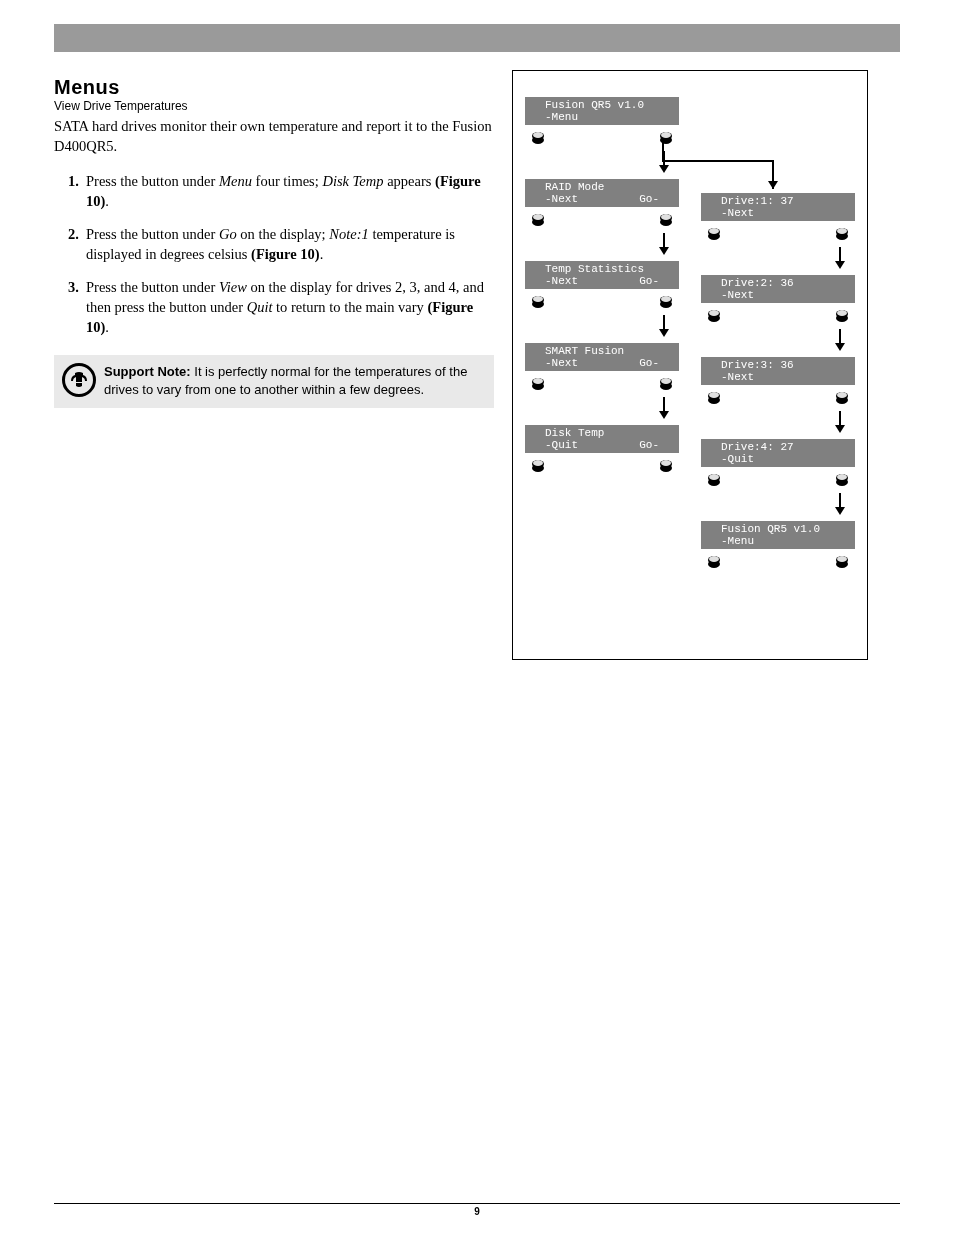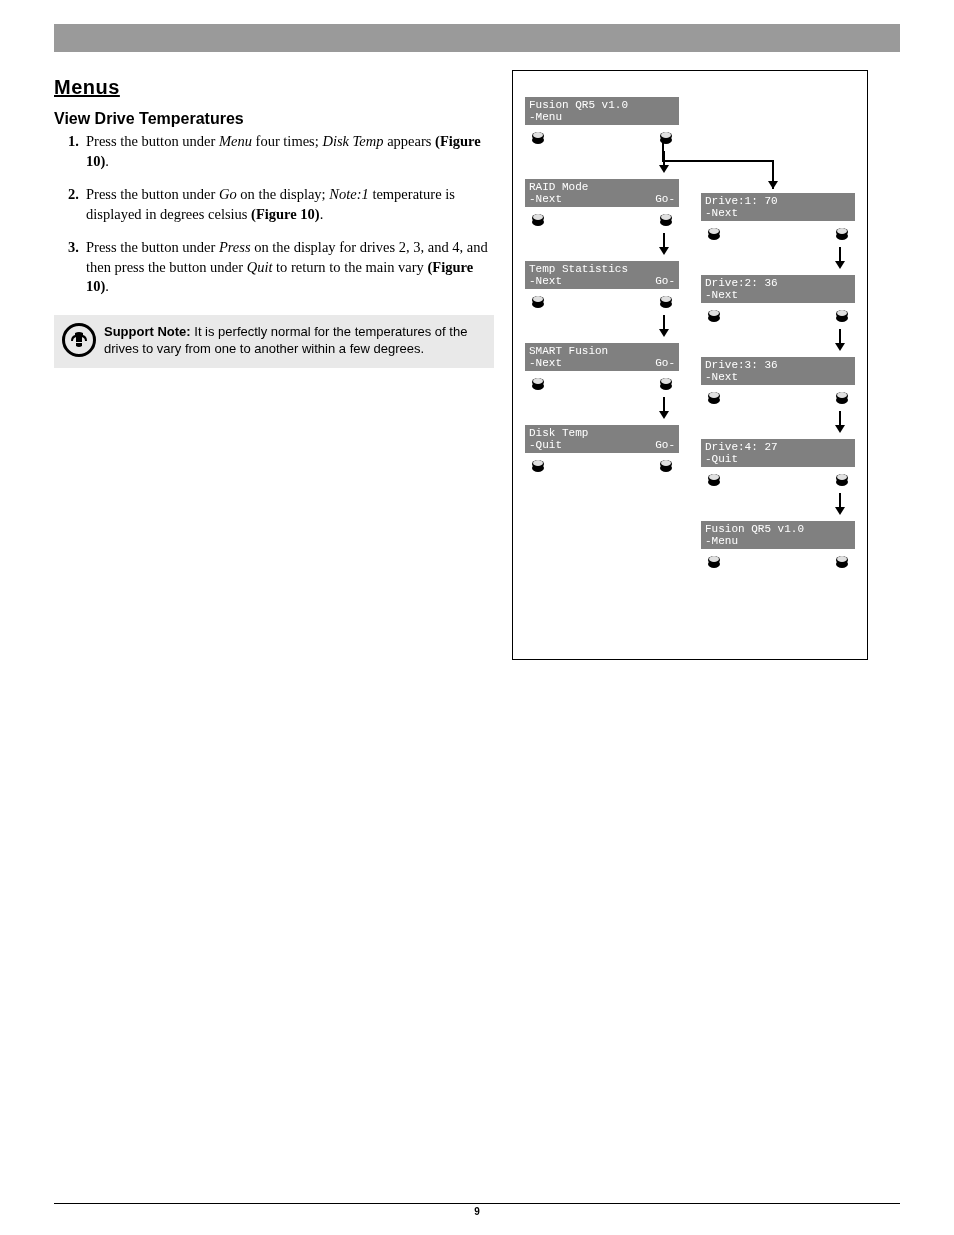--- a/index.html
+++ b/index.html
@@ -23,28 +23,27 @@
   }
   .left {
     width: 440px;
     flex-shrink: 0;
   }
   h1.menus {
     font-family: Arial, Helvetica, sans-serif;
     font-weight: 700;
     font-size: 20px;
     letter-spacing: 0.5px;
-    margin-bottom: 11px;
+    margin-bottom: 0;
     padding-top: 6px;
-    text-decoration: underline;
   }
   h2.subhead {
     font-family: Arial, Helvetica, sans-serif;
-    font-weight: 700;
-    font-size: 16px;
+    font-weight: 400;
+    font-size: 12px;
     margin-bottom: 4px;
   }
   .intro {
     font-size: 14.5px;
     line-height: 1.35;
     margin-bottom: 16px;
   }
   .steps {
     margin-left: 14px;
     margin-bottom: 18px;
@@ -104,21 +103,21 @@
     flex-direction: column;
     align-items: center;
   }
   .col.col2 { padding-top: 96px; }
   .lcd {
     width: 154px;
     background: #808080;
     color: #fff;
     font-size: 11px;
     line-height: 12px;
-    padding: 2px 4px;
+    padding: 2px 20px;
     position: relative;
     margin-bottom: 4px;
   }
   .lcd .l1, .lcd .l2 { display:flex; justify-content:space-between; white-space:pre; overflow:hidden; }
   .btnrow {
     width: 154px;
     display: flex;
     justify-content: space-between;
     margin-bottom: 6px;
     padding: 0 6px;
@@ -157,38 +156,39 @@
 </style>
 </head>
 <body>
 
 <div class="topbar"></div>
 
 <div class="content">
   <div class="left">
     <h1 class="menus">Menus</h1>
     <h2 class="subhead">View Drive Temperatures</h2>
+    <p class="intro">SATA hard drives monitor their own temperature and report it to the Fusion D400QR5.</p>
 
     <div class="steps">
       <div class="step">
         <div class="num">1.</div>
         <div class="txt">
           <span>Press the button under </span><i>Menu</i><span> four times; </span><i>Disk Temp</i><span> appears </span><b>(Figure 10)</b><span>.</span>
         </div>
       </div>
       <div class="step">
         <div class="num">2.</div>
         <div class="txt">
           <span>Press the button under </span><i>Go</i><span> on the display; </span><i>Note:1</i><span> temperature is displayed in degrees celsius </span><b>(Figure 10)</b><span>.</span>
         </div>
       </div>
       <div class="step">
         <div class="num">3.</div>
         <div class="txt">
-          <span>Press the button under </span><i>Press</i><span> on the display for drives 2, 3, and 4, and then press the button under </span><i>Quit</i><span> to return to the main vary </span><b>(Figure 10)</b><span>.</span>
+          <span>Press the button under </span><i>View</i><span> on the display for drives 2, 3, and 4, and then press the button under </span><i>Quit</i><span> to return to the main vary </span><b>(Figure 10)</b><span>.</span>
         </div>
       </div>
     </div>
 
     <div class="note-box">
       <div class="note-icon">
         <svg width="20" height="20" viewBox="0 0 20 20">
             <path d="M2 11 Q2 6 6 5 L6 3 Q10 1 14 3 L14 5 Q18 6 18 11 L16 11 Q16 8 13 7 L13 12 L7 12 L7 7 Q4 8 4 11 Z M7 13 L13 13 L13 16 Q10 18 7 16 Z" fill="#000"></path>
           </svg>
       </div>
@@ -327,21 +327,21 @@
               <svg width="14" height="16" viewBox="0 0 14 16">
                 <ellipse cx="7" cy="11" rx="6" ry="4" fill="#000"></ellipse>
                 <ellipse cx="7" cy="7" rx="6" ry="4" fill="#000"></ellipse>
                 <ellipse cx="7" cy="6" rx="5" ry="3" fill="#e0e0e0"></ellipse>
               </svg>
             </span>
           </div>
         </div>
       <div class="col col2" id="col2">
           <div class="lcd">
-            <div class="l1"><span>Drive:1: 70</span><span></span></div>
+            <div class="l1"><span>Drive:1: 37</span><span></span></div>
             <div class="l2"><span>-Next</span><span></span></div>
           </div>
           <div class="btnrow">
             <span class="btn">
               <svg width="14" height="16" viewBox="0 0 14 16">
                 <ellipse cx="7" cy="11" rx="6" ry="4" fill="#000"></ellipse>
                 <ellipse cx="7" cy="7" rx="6" ry="4" fill="#000"></ellipse>
                 <ellipse cx="7" cy="6" rx="5" ry="3" fill="#e0e0e0"></ellipse>
               </svg>
             </span>

